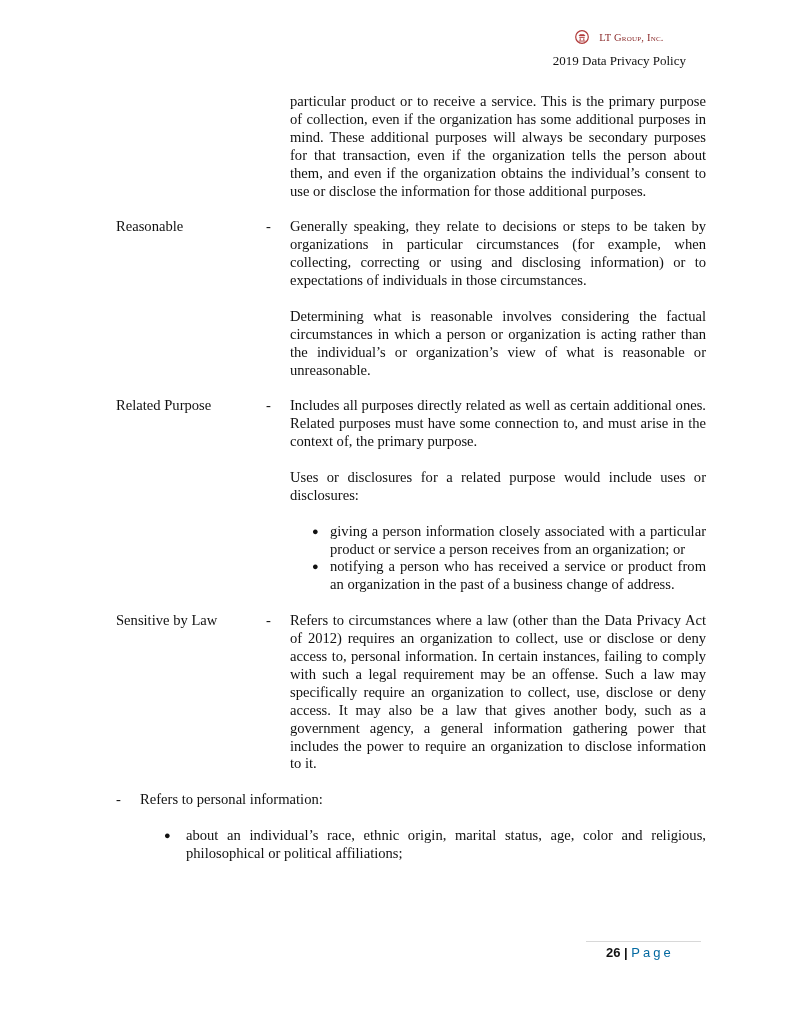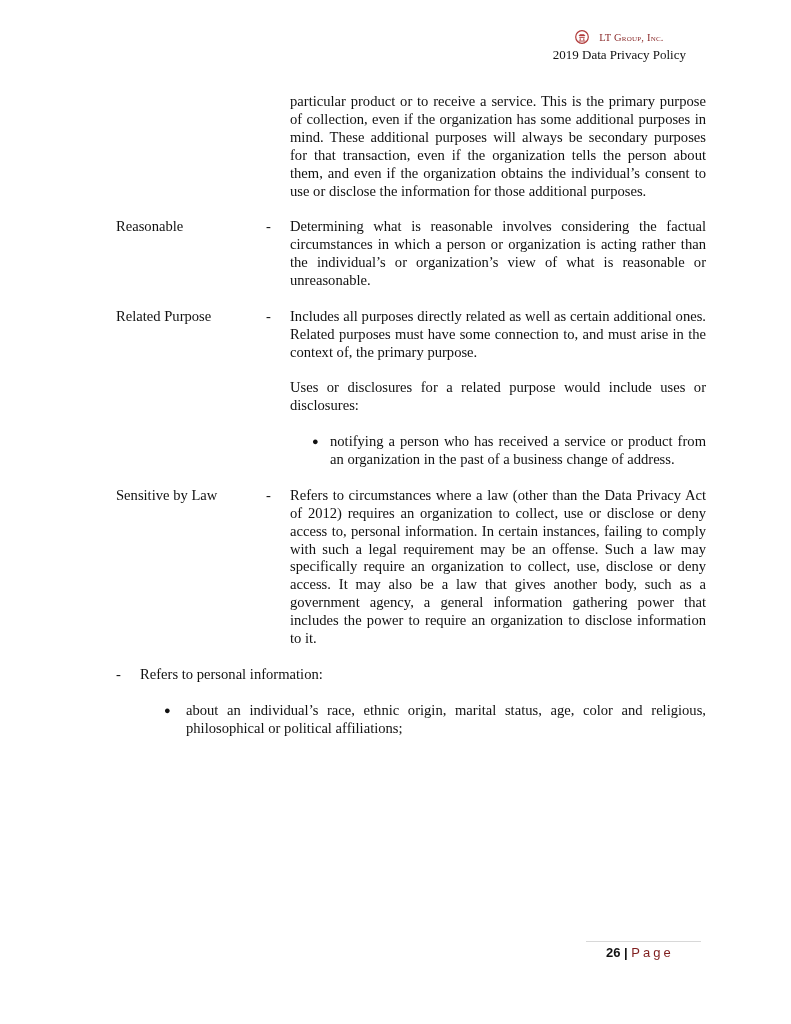--- a/index.html
+++ b/index.html
@@ -2,41 +2,41 @@
 <html><head>
 <meta charset="utf-8">
 <style>
   html, body { margin: 0; padding: 0; background: #ffffff; }
   body { width: 791px; height: 1024px; position: relative; overflow: hidden;
          font-family: "Liberation Serif", "DejaVu Serif", serif; color: #111; }
   .header { position: absolute; right: 105px; top: 28px; text-align: center; }
   .logo-row { display: flex; align-items: center; justify-content: center; gap: 10px; height: 18px; }
   .logo-icon { width: 14px; height: 14px; }
   .logo-text { font-size: 10.5px; color: #8a2a2a; letter-spacing: 0.2px; font-variant: small-caps; }
-  .doc-title { font-size: 13px; margin-top: 1px; }
+  .doc-title { font-size: 13px; margin-top: 7px; }
   .content { position: absolute; left: 116px; top: 93px; width: 590px; font-size: 14.6px; line-height: 17.9px; }
   .row { display: flex; }
   .term { width: 150px; flex: none; }
   .term.justify { text-align: justify; text-align-last: justify; width: 137px; margin-right: 13px; }
   .dash { width: 24px; flex: none; }
   .def { flex: 1; text-align: justify; }
   .def p { margin: 0 0 17.9px 0; }
   .def p:last-child { margin-bottom: 0; }
   .gap { height: 17.9px; }
   .indent { margin-left: 174px; text-align: justify; }
   ul.bullets { list-style: none; margin: 0; padding: 0 0 0 20px; }
   ul.bullets li { position: relative; padding-left: 20px; text-align: justify; }
   ul.bullets li::before { content: "\25CF"; position: absolute; left: 2px; top: 0; font-size: 11px; }
   ul.bullets.wide { padding-left: 22px; }
   ul.bullets.wide li { padding-left: 24px; }
   .footer { position: absolute; left: 586px; top: 941px; width: 115px; }
   .footer-rule { border-top: 1px solid #d8d8d8; margin-bottom: 3px; }
   .page-num { font-family: "Liberation Sans", "DejaVu Sans", sans-serif; font-size: 13px; padding-left: 20px; }
   .page-num .num { font-weight: bold; }
-  .page-num .word { color: #7f1d1d; letter-spacing: 3px; }
+  .page-num .word { color: #0369a1; letter-spacing: 3px; }
 </style>
 </head>
 <body>
 
 <div class="header">
   <div class="logo-row">
     <svg class="logo-icon" viewBox="0 0 14 14">
       <circle cx="7" cy="7" r="6.3" fill="none" stroke="#b03a3a" stroke-width="1.2"></circle>
       <path d="M3.5 6 L10.5 6 L9 4.3 L5 4.3 Z" fill="#b03a3a"></path>
       <rect x="4.3" y="6.8" width="5.4" height="1" fill="#b03a3a"></rect>
@@ -51,33 +51,35 @@
 
 <div class="content">
   <div class="indent">particular product or to receive a service. This is the primary purpose of collection, even if the organization has some additional purposes in mind. These additional purposes will always be secondary purposes for that transaction, even if the organization tells the person about them, and even if the organization obtains the individual’s consent to use or disclose the information for those additional purposes.</div>
 
   <div class="gap"></div>
 
   <div class="row">
     <div class="term">Reasonable</div>
     <div class="dash">-</div>
     <div class="def">
+      <p>Generally speaking, they relate to decisions or steps to be taken by organizations in particular circumstances (for example, when collecting, correcting or using and disclosing information) or to expectations of individuals in those circumstances.</p>
       <p>Determining what is reasonable involves considering the factual circumstances in which a person or organization is acting rather than the individual’s or organization’s view of what is reasonable or unreasonable.</p>
     </div>
   </div>
 
   <div class="gap"></div>
 
   <div class="row">
     <div class="term">Related Purpose</div>
     <div class="dash">-</div>
     <div class="def">
       <p>Includes all purposes directly related as well as certain additional ones. Related purposes must have some connection to, and must arise in the context of, the primary purpose.</p>
       <p>Uses or disclosures for a related purpose would include uses or disclosures:</p>
       <ul class="bullets">
+        <li>giving a person information closely associated with a particular product or service a person receives from an organization; or</li>
         <li>notifying a person who has received a service or product from an organization in the past of a business change of address.</li>
       </ul>
     </div>
   </div>
 
   <div class="gap"></div>
 
   <div class="row">
     <div class="term">Sensitive by Law</div>
     <div class="dash">-</div>

